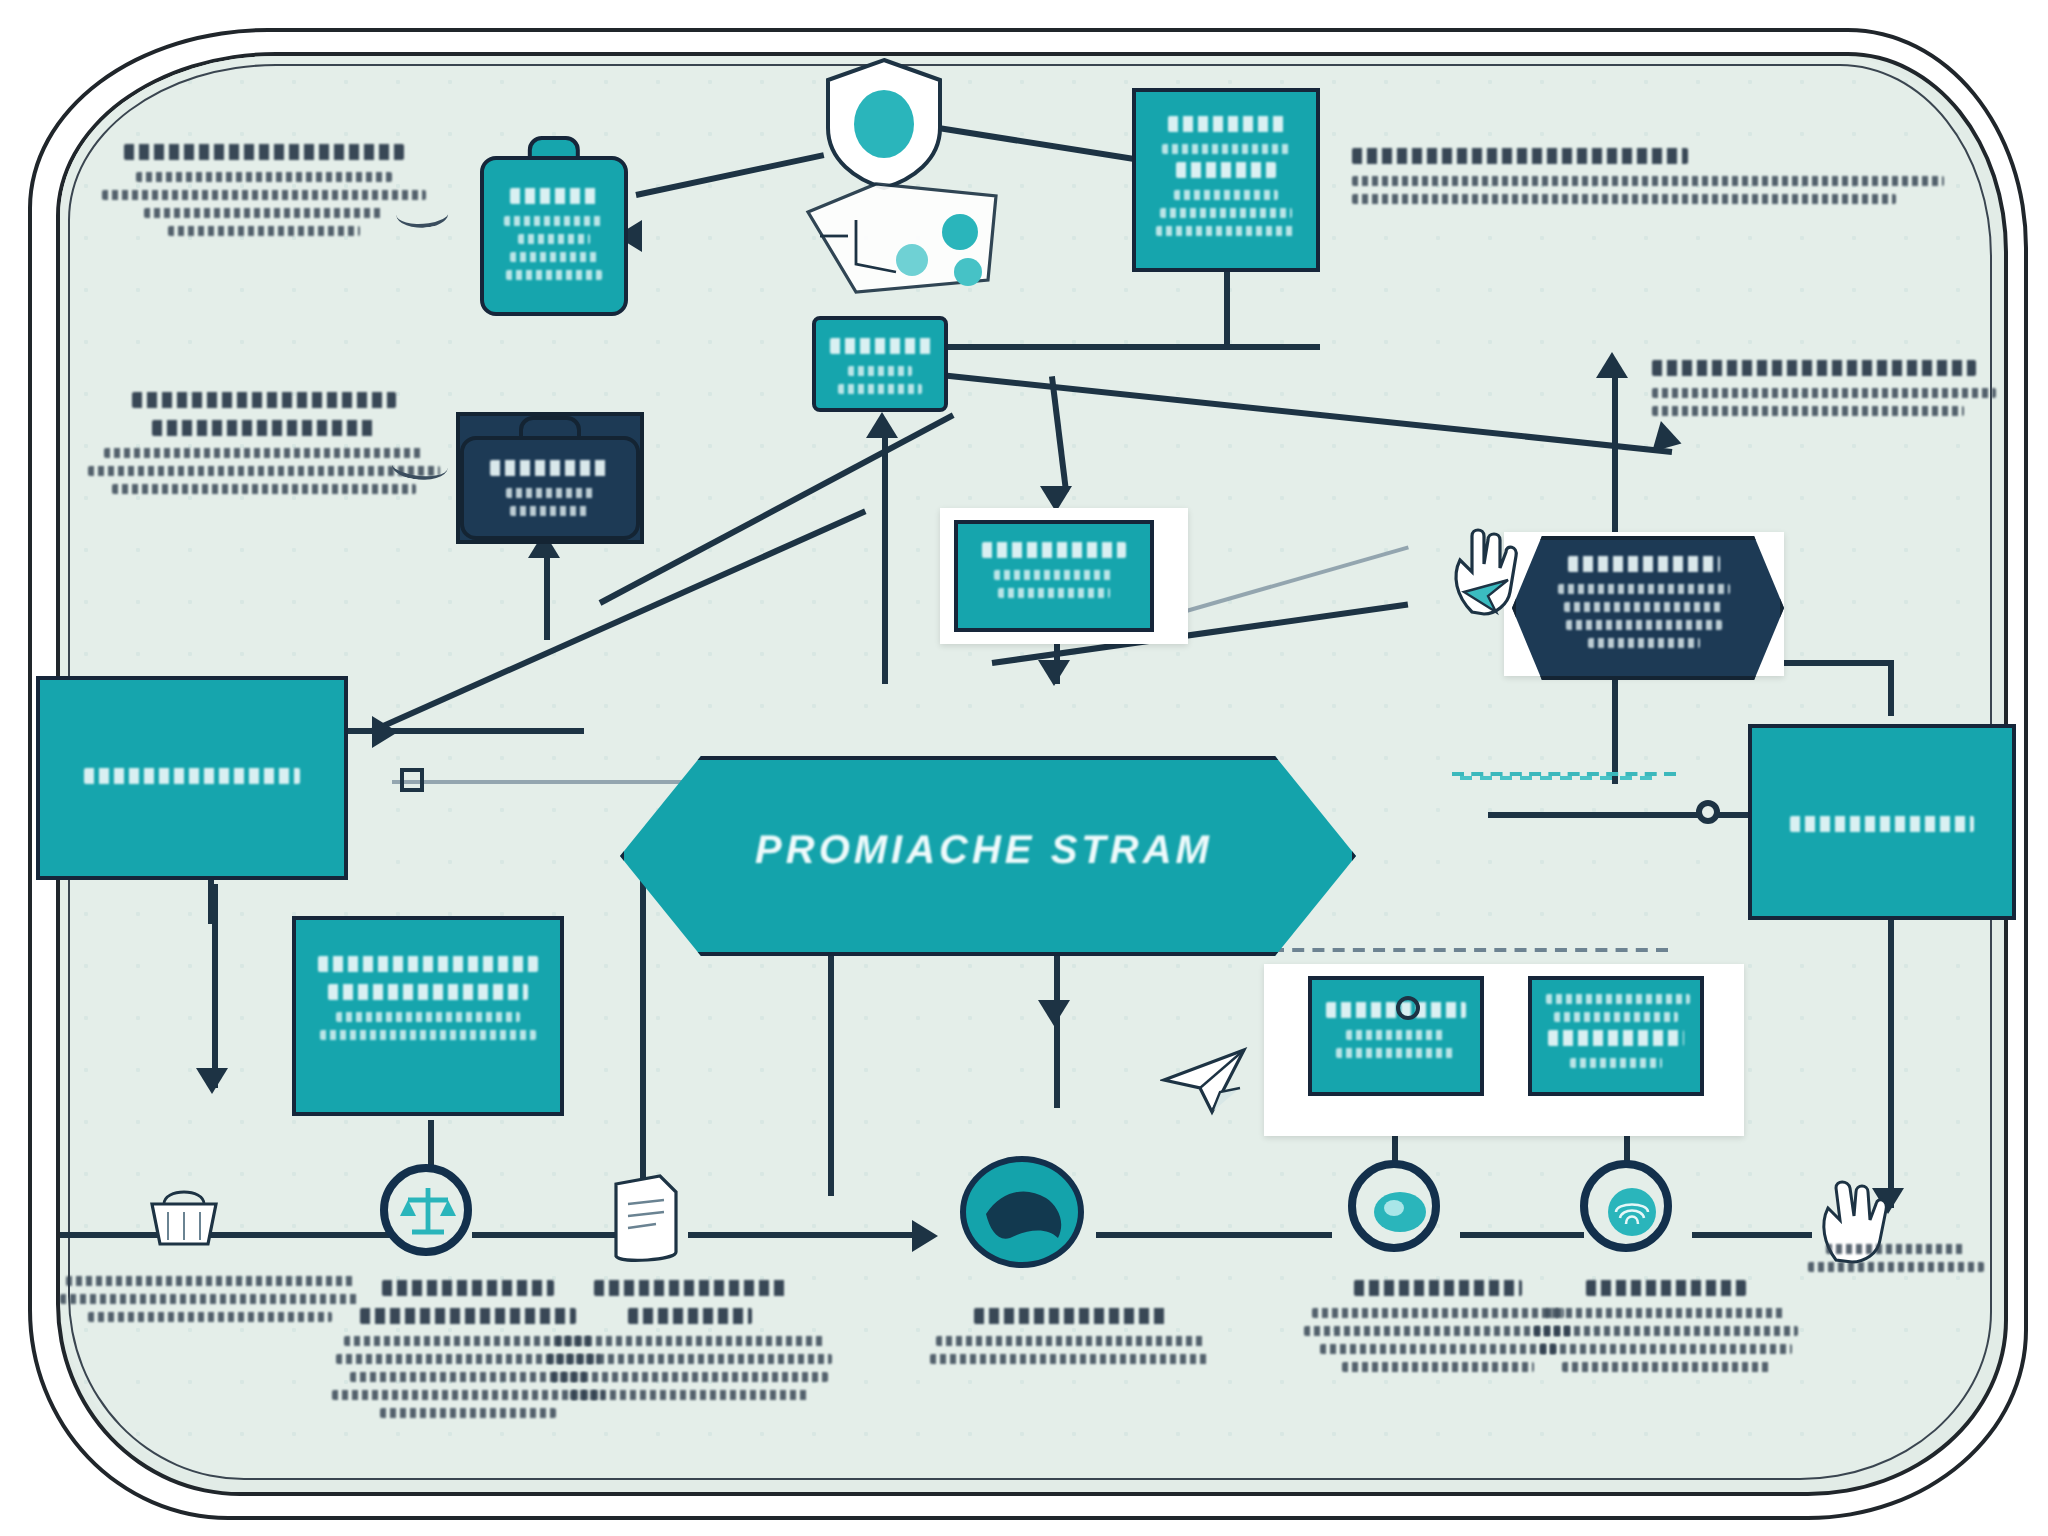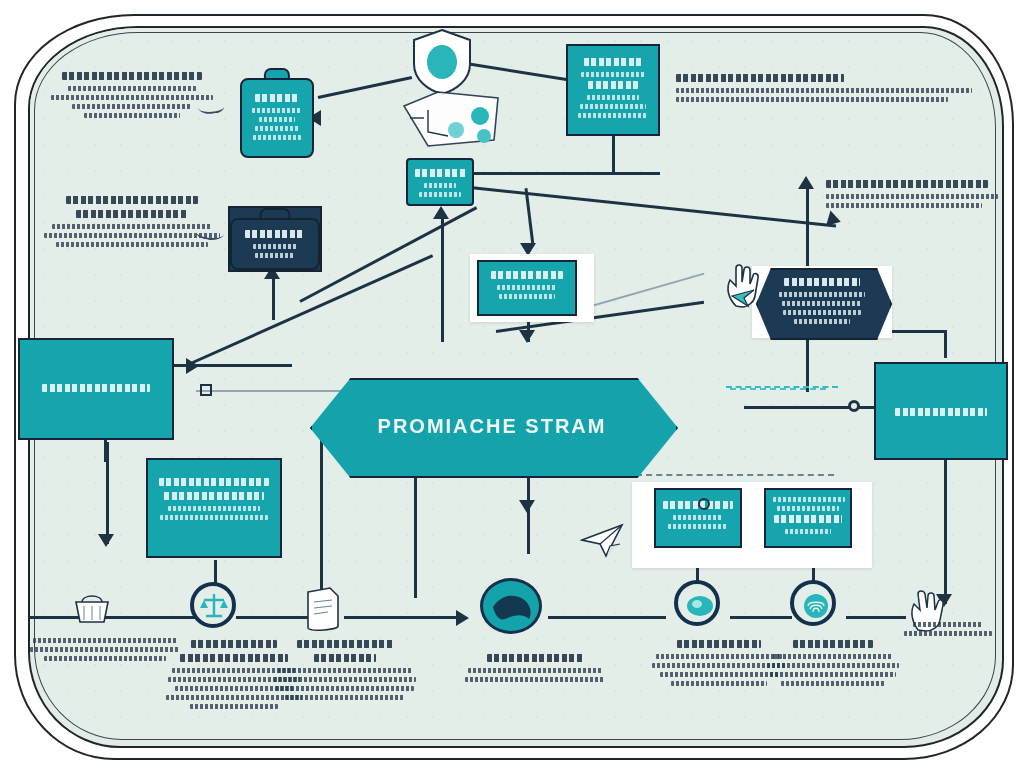--- a/index.html
+++ b/index.html
@@ -44,21 +44,21 @@
   .ft.dark{color:#2b3a4a;}
   .ft.light{color:#eaf7f8;}
 
   
   .box{position:absolute;box-sizing:border-box;}
   .teal{background:#16a5ad;border:2px solid #16263a;}
   .navy{background:#1d3a55;border:2px solid #142433;}
   .white-panel{position:absolute;background:#ffffff;box-shadow:0 1px 3px rgba(0,0,0,.12);}
 
   
-  .hex{position:absolute;}
+  .hex{position:absolute;font-style:italic;}
   .hex .shape{
     width:100%;height:100%;
     clip-path:polygon(11% 0,89% 0,100% 50%,89% 100%,11% 100%,0 50%);
   }
   .hex .shape.teal{background:#14a3ab;}
   .hex .shape.navy{background:#1d3a55;}
   .hex-title{
     position:absolute;left:0;right:0;top:50%;transform:translateY(-50%);
     text-align:center;color:#eefafb;font-size:20px;letter-spacing:2px;font-weight:700;
     filter:blur(.5px);

